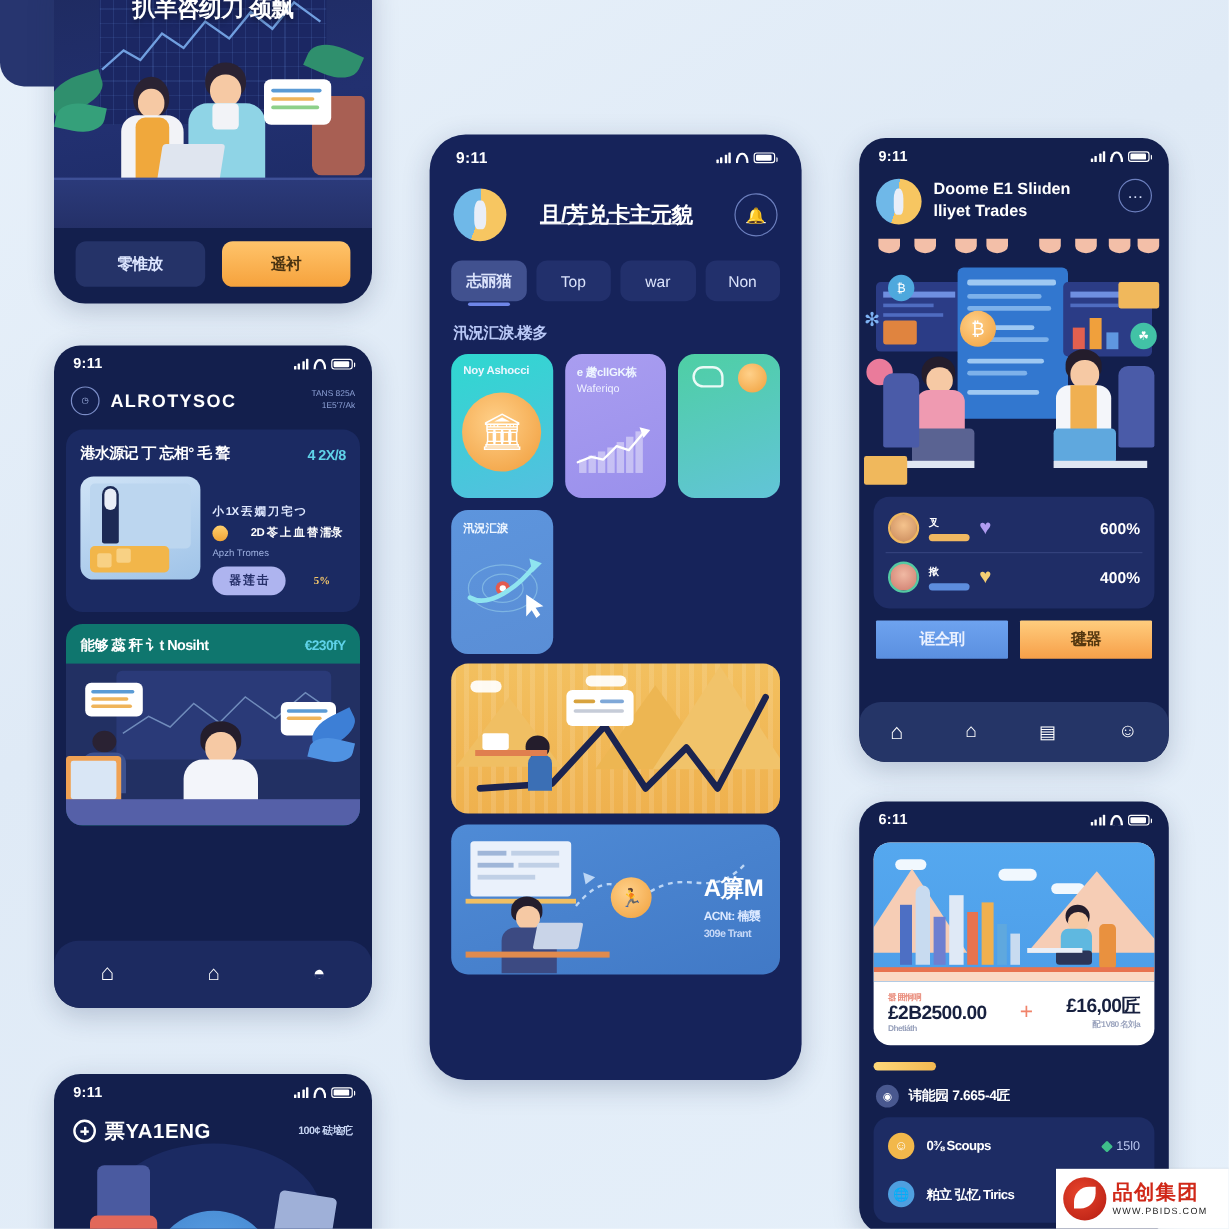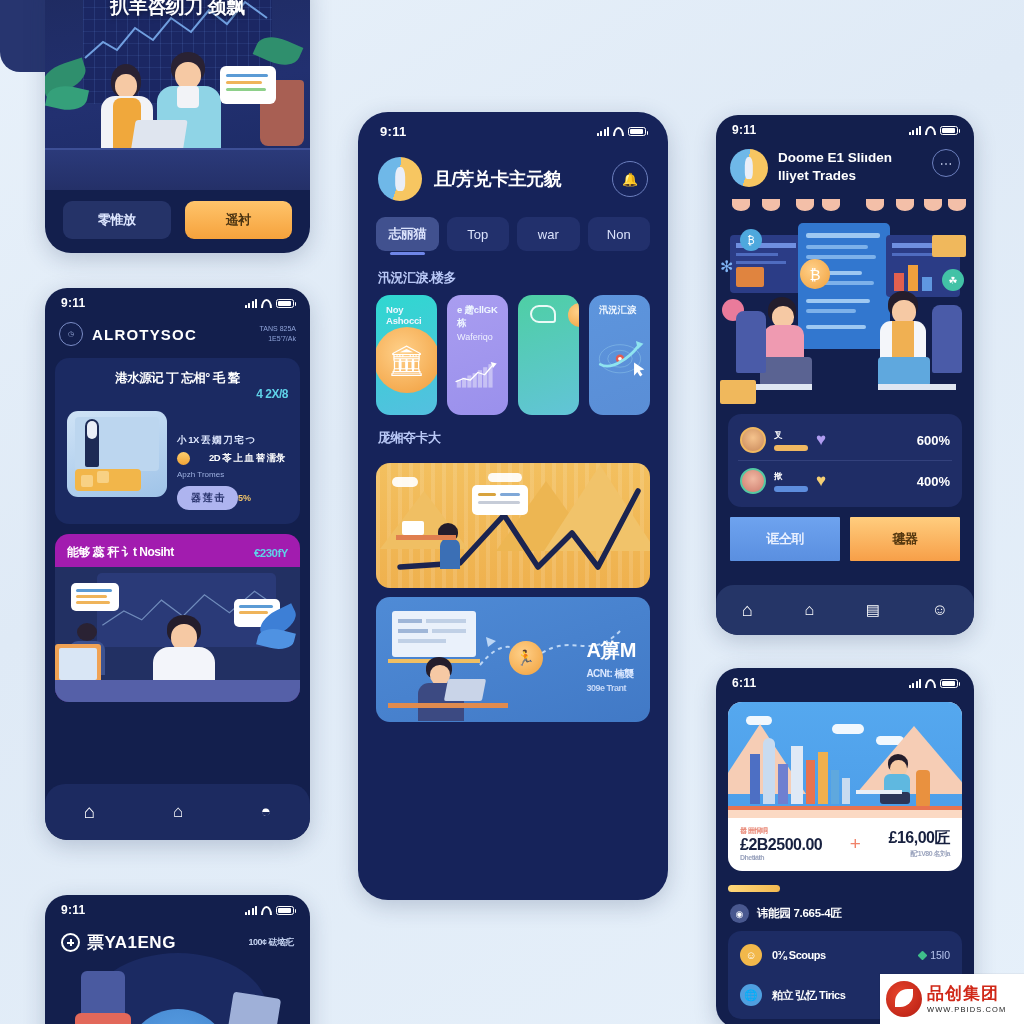--- a/index.html
+++ b/index.html
@@ -91,40 +91,40 @@
   
   #p2 { left:45px; top:288px; width:265px; height:552px; }
   #p2 .hdr { display:flex; align-items:center; gap:9px; padding:10px 14px 8px; }
   #p2 .ring { width:24px;height:24px;border:1.5px solid #7b8dc7;border-radius:50%;
               display:flex;align-items:center;justify-content:center;font-size:7px;color:#9fb0e0;}
   #p2 .brand { font-size:15px; font-weight:bold; letter-spacing:1.2px; }
   #p2 .hdr-right { margin-left:auto; text-align:right; font-size:7px; color:#8fa3d8; line-height:1.5;}
   #p2 .card {
     margin:4px 10px 0; background:#1b2a62; border-radius:14px; padding:12px 12px 14px;
   }
-  #p2 .card-top { display:flex; align-items:center;flex-direction:column; }
+  #p2 .card-top { display:flex; align-items:center; }
   #p2 .card-title { font-size:12.5px; font-weight:bold;}
   #p2 .card-amt { margin-left:auto; font-size:12px; font-weight:bold; color:#5fd2e8;}
   #p2 .card-body { display:flex; gap:10px; margin-top:10px; }
   #p2 .thumb {
     width:100px;height:86px;border-radius:11px;
     background:linear-gradient(160deg,#cfe3f6,#9fc3e8);
     position:relative; overflow:hidden; flex:none;
   }
   #p2 .meta { flex:1; display:flex; flex-direction:column; gap:5px; padding-top:3px;margin-top:20px;}
   #p2 .m1 { font-size:9.5px; font-weight:bold; color:#dfe8ff;}
   #p2 .m2 { font-size:9.5px; font-weight:bold; color:#fff; display:flex;align-items:center;gap:19px;}
   #p2 .coin { width:13px;height:13px;border-radius:50%;background:linear-gradient(180deg,#ffcf6d,#f0a437);flex:none;}
   #p2 .m3 { font-size:8px; color:#9db0e0;}
-  #p2 .m4 { display:flex; align-items:center; gap:0; margin-top:2px;}
+  #p2 .m4 { display:flex; align-items:center; gap:24px; margin-top:2px;font-family:Liberation Serif, serif;}
   #p2 .pill { background:#aeb4ef; color:#26306a; font-size:10px; font-weight:bold;
               border-radius:13px; padding:5px 14px; }
   #p2 .pct { font-size:9px; font-weight:bold; color:#f3c66a;}
   #p2 .card2 {
-    margin:10px 10px 0; background:#a21caf; border-radius:14px; overflow:hidden;
+    margin:10px 10px 0; background:#0f766e; border-radius:14px; overflow:hidden;
   }
   #p2 .c2top { display:flex; align-items:center; padding:10px 12px 6px;}
   #p2 .c2title { font-size:12px; font-weight:bold;}
   #p2 .c2amt { margin-left:auto; font-size:11.5px; font-weight:bold; color:#5fd2e8;}
   #p2 .c2illus { height:135px; position:relative; background:#223063; overflow:hidden;}
   #p2 .tabbar {
     position:absolute; left:0;right:0;bottom:0; height:56px;
     background:#1c2a60; border-radius:20px 20px 22px 22px;
     display:flex; align-items:center; justify-content:space-around;
   }
@@ -145,21 +145,21 @@
     background:radial-gradient(circle at 50% 42%,#5ea4e8,#3d7fc9);
     display:flex;align-items:center;justify-content:center;font-size:46px;
   }
 
   
   #p4 {
     left:358px; top:112px; width:310px; height:788px; border-radius:30px;
     background:#16235a;
   }
   #p4 .statusbar { padding:12px 22px 4px; font-size:13px;}
-  #p4 .hdr { display:flex; align-items:center; gap:12px; padding:14px 20px 6px; }
+  #p4 .hdr { display:flex; align-items:center; gap:28px; padding:14px 20px 6px;text-decoration:underline; }
   #p4 .avatar {
     width:44px;height:44px;border-radius:50%; flex:none; overflow:hidden;
     background:conic-gradient(from 200deg,#6fb8e8 0 45%,#f7c661 45% 100%);
     position:relative;
   }
   #p4 .avatar::after{
     content:""; position:absolute; left:50%;top:22%;width:22%;height:56%;
     transform:translateX(-50%); background:#e9eef8; border-radius:40% 40% 30% 30%;
   }
   #p4 .title { font-size:18px; font-weight:bold; letter-spacing:-.5px;}
@@ -173,21 +173,21 @@
     flex:1; height:34px; border-radius:9px; background:#22306c;
     display:flex;align-items:center;justify-content:center;
     font-size:13px; color:#dae2fb; position:relative;
   }
   #p4 .tab.active { background:#41518f; font-weight:bold;}
   #p4 .tab.active::after{
     content:""; position:absolute; left:22%;right:22%;bottom:-4px;height:3px;
     background:#6f86e8; border-radius:2px;
   }
   #p4 .sect { font-size:13px; font-weight:bold; color:#b9c8f6; padding:14px 20px 8px;}
-  #p4 .grid { display:grid; grid-template-columns:1fr 1fr 1fr 1fr; gap:10px; padding:0 18px;}
+  #p4 .grid { display:grid; grid-template-columns:1fr 1fr 1fr; gap:10px; padding:0 18px;}
   #p4 .gcard { height:120px; border-radius:14px; position:relative; overflow:hidden; padding:9px 10px;}
   #p4 .g1 { background:linear-gradient(160deg,#2fd8d0,#54bfe0);}
   #p4 .g2 { background:linear-gradient(160deg,#a99df0,#9a90ec);}
   #p4 .g3 { background:linear-gradient(160deg,#4ecfa4,#62c4d8);}
   #p4 .g4 { background:linear-gradient(160deg,#5d95dd,#5a8ed6);}
   #p4 .gtitle { font-size:9.5px; font-weight:bold; color:#eef6ff; letter-spacing:-.2px;}
   #p4 .gtitle2 { font-size:9px; color:#eef0ff; margin-top:2px;}
   #p4 .bigamt { font-size:20px; font-weight:bold; color:#fff; text-shadow:0 1px 3px rgba(0,0,0,.25);}
   #p4 .subamt { font-size:8px; color:#eaf6ff; text-align:center;}
   #p4 .wide {
@@ -233,21 +233,21 @@
   #p6 .sav { width:26px;height:26px;border-radius:50%; flex:none;
     background:radial-gradient(circle at 50% 40%,#f5c38d,#c8885a); border:2px solid #f0b861;}
   #p6 .sav.green { border-color:#54c9a3; background:radial-gradient(circle at 50% 40%,#f0b9a3,#cd7a6c);}
   #p6 .scol { display:flex; flex-direction:column; gap:3px;}
   #p6 .sname { font-size:8.5px; font-weight:bold;}
   #p6 .sbar { width:34px;height:6px;border-radius:4px; background:#f0b861;}
   #p6 .sbar.blue { background:#5d8ddd;}
   #p6 .heart { font-size:17px; }
   #p6 .spct { margin-left:auto; font-size:13px; font-weight:bold;}
   #p6 .btnrow { display:flex; gap:10px; padding:10px 14px 0;}
-  #p6 .btnrow .b { flex:1; height:44px; border-radius:1px;
+  #p6 .btnrow .b { flex:1; height:32px; border-radius:1px;
     display:flex;align-items:center;justify-content:center; font-size:13px; font-weight:bold;}
   #p6 .b-blue { background:linear-gradient(180deg,#6ea3ef,#5a8fe0); color:#eaf1ff;}
   #p6 .b-amber { background:linear-gradient(180deg,#ffcd7e,#f79f48); color:#54370f;}
   #p6 .tabbar { position:absolute;left:0;right:0;bottom:0;height:50px;
     background:#253567; border-radius:18px 18px 22px 22px;
     display:flex;align-items:center;justify-content:space-around;}
 
   
   #p7 { left:716px; top:668px; width:258px; height:360px; }
   #p7 .bigcard { margin:10px 12px 0; background:#fff; border-radius:14px; overflow:hidden;}
@@ -524,21 +524,20 @@
         <ellipse cx="66" cy="58" rx="26" ry="18" fill="none" stroke="#9fd8ee" stroke-width="1.6" opacity=".5"></ellipse>
         <circle cx="66" cy="58" r="9" fill="#e35b4f"></circle>
         <circle cx="66" cy="58" r="4" fill="#fff"></circle>
         <path d="M24 70 C48 84, 86 56, 106 30" fill="none" stroke="#8fe4f0" stroke-width="6" stroke-linecap="round"></path>
         <polygon points="100,20 116,26 104,38" fill="#8fe4f0"></polygon>
         <polygon points="96,66 96,94 103,86 109,96 114,92 108,83 118,81" fill="#fff"></polygon>
       </svg>
     </div>
   </div>
 
-  <div class="sect garble">厐缃夺卡大</div>
 
   <div class="wide illus">
     <div style="position:absolute;inset:0;background:repeating-linear-gradient(90deg,rgba(255,255,255,.12) 0 4px,transparent 4px 11px);"></div>
     <div class="mtn" style="left:4px;top:28px;border-left:44px solid transparent;border-right:44px solid transparent;border-bottom:58px solid #f0bf63;"></div>
     <div class="mtn" style="left:120px;top:18px;border-left:50px solid transparent;border-right:50px solid transparent;border-bottom:70px solid #edb652;"></div>
     <div class="mtn" style="right:-6px;top:2px;border-left:56px solid transparent;border-right:56px solid transparent;border-bottom:86px solid #f1c36a;"></div>
     <div class="cloud" style="left:16px;top:14px;width:26px;height:10px;"></div>
     <div class="cloud" style="left:112px;top:10px;width:34px;height:9px;"></div>
     <svg viewBox="0 0 274 125" style="position:absolute;inset:0;width:100%;height:100%;">
       <polyline points="24,104 84,100 128,52 162,104 196,70 222,104 262,28" fill="none" stroke="#1b2450" stroke-width="5.5" stroke-linejoin="round" stroke-linecap="round"></polyline>

